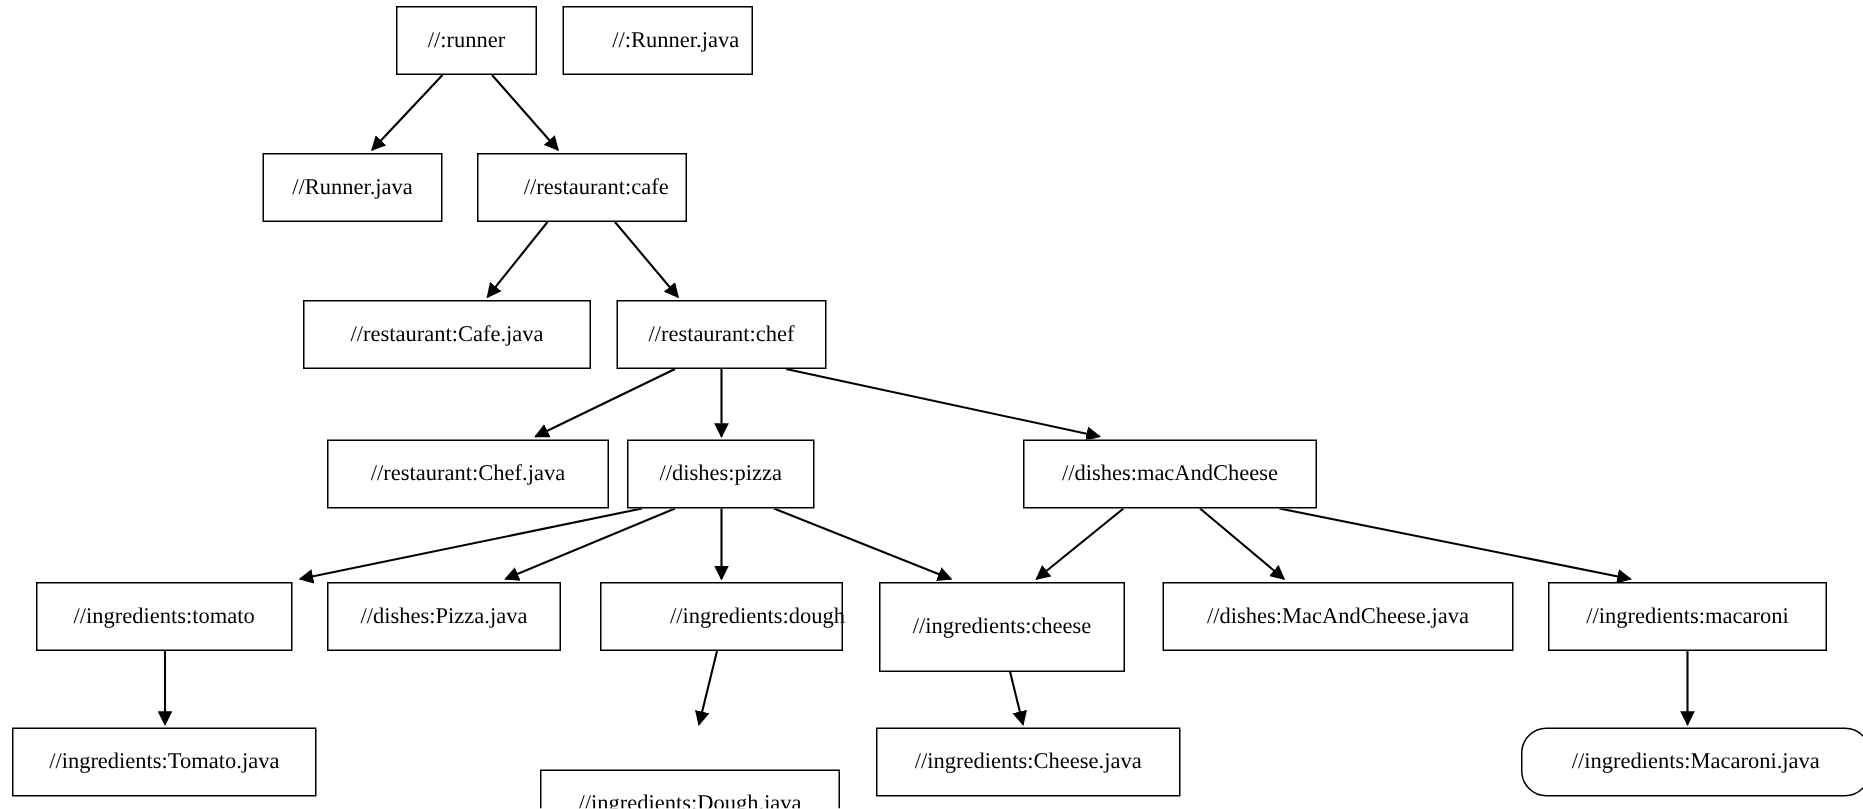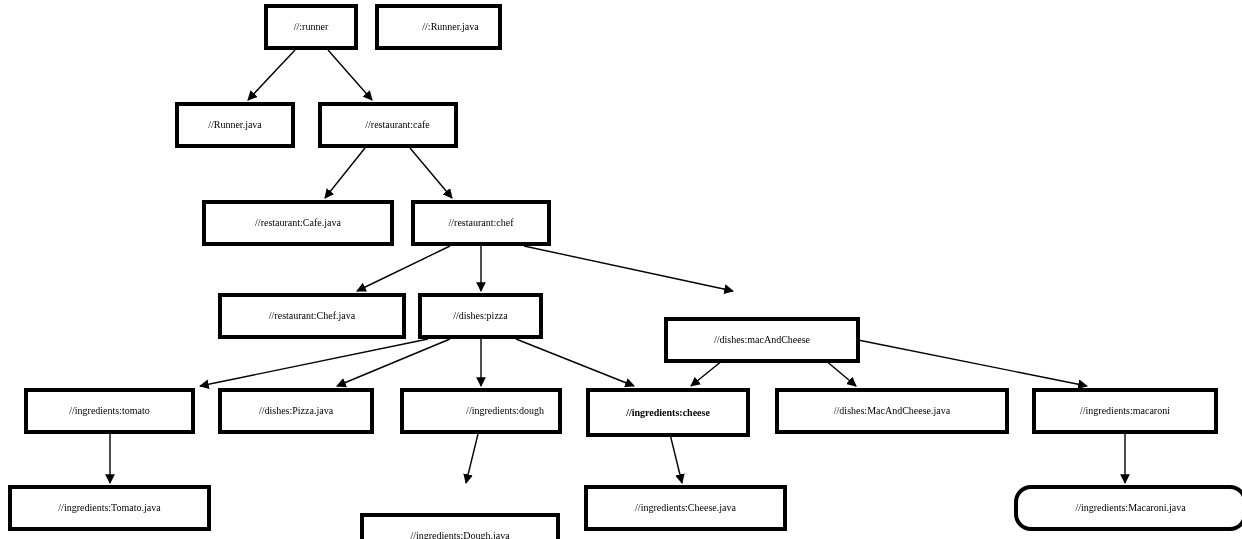--- a/index.html
+++ b/index.html
@@ -11,24 +11,24 @@
     position: relative;
     width: 1242px;
     height: 539px;
     background: #ffffff;
     font-family: "Liberation Serif", serif;
     overflow: hidden;
   }
   .node {
     position: absolute;
     box-sizing: border-box;
-    border: 4px solid #d946ef;
+    border: 1px solid #d946ef;
     background: #ffffff;
     color: #000000;
-    font-size: 10px;
+    font-size: 15px;
     line-height: 1;
     display: flex;
     align-items: center;
     justify-content: center;
     white-space: nowrap;
     text-align: center;
   }
   #edge-layer {
     position: absolute;
     left: 0;
@@ -71,25 +71,25 @@
   </svg>
   <div id="nodes">
       <div class="node" style="left: 264px; top: 4px; width: 94px; height: 46px; background: rgb(255, 255, 255); border-color: rgb(0, 0, 0);">//:runner</div>
       <div class="node" style="left: 375px; top: 4px; width: 127px; height: 46px; background: rgb(255, 255, 255); border-color: rgb(0, 0, 0); padding-left: 24px;">//:Runner.java</div>
       <div class="node" style="left: 175px; top: 102px; width: 120px; height: 46px; background: rgb(255, 255, 255); border-color: rgb(0, 0, 0);">//Runner.java</div>
       <div class="node" style="left: 318px; top: 102px; width: 140px; height: 46px; background: rgb(255, 255, 255); border-color: rgb(0, 0, 0); padding-left: 19px;">//restaurant:cafe</div>
       <div class="node" style="left: 202px; top: 200px; width: 192px; height: 46px; background: rgb(255, 255, 255); border-color: rgb(0, 0, 0);">//restaurant:Cafe.java</div>
       <div class="node" style="left: 411px; top: 200px; width: 140px; height: 46px; background: rgb(255, 255, 255); border-color: rgb(0, 0, 0);">//restaurant:chef</div>
       <div class="node" style="left: 218px; top: 293px; width: 188px; height: 46px; background: rgb(255, 255, 255); border-color: rgb(0, 0, 0);">//restaurant:Chef.java</div>
       <div class="node" style="left: 418px; top: 293px; width: 125px; height: 46px; background: rgb(255, 255, 255); border-color: rgb(0, 0, 0);">//dishes:pizza</div>
-      <div class="node" style="left: 664px; top: 293px; width: 196px; height: 46px; background: rgb(255, 255, 255); border-color: rgb(0, 0, 0); margin-top: 24px;">//dishes:macAndCheese</div>
+      <div class="node" style="left: 682px; top: 293px; width: 196px; height: 46px; background: rgb(255, 255, 255); border-color: rgb(0, 0, 0);">//dishes:macAndCheese</div>
       <div class="node" style="left: 24px; top: 388px; width: 171px; height: 46px; background: rgb(255, 255, 255); border-color: rgb(0, 0, 0);">//ingredients:tomato</div>
       <div class="node" style="left: 218px; top: 388px; width: 156px; height: 46px; background: rgb(255, 255, 255); border-color: rgb(0, 0, 0);">//dishes:Pizza.java</div>
       <div class="node" style="left: 400px; top: 388px; width: 162px; height: 46px; background: rgb(255, 255, 255); border-color: rgb(0, 0, 0); padding-left: 48px;">//ingredients:dough</div>
-      <div class="node" style="left: 586px; top: 388px; width: 164px; height: 49px; background: rgb(255, 255, 255); border-color: rgb(0, 0, 0); font-weight: bold;">//ingredients:cheese</div>
+      <div class="node" style="left: 586px; top: 388px; width: 164px; height: 60px; background: rgb(255, 255, 255); border-color: rgb(0, 0, 0);">//ingredients:cheese</div>
       <div class="node" style="left: 775px; top: 388px; width: 234px; height: 46px; background: rgb(255, 255, 255); border-color: rgb(0, 0, 0);">//dishes:MacAndCheese.java</div>
       <div class="node" style="left: 1032px; top: 388px; width: 186px; height: 46px; background: rgb(255, 255, 255); border-color: rgb(0, 0, 0);">//ingredients:macaroni</div>
       <div class="node" style="left: 8px; top: 485px; width: 203px; height: 46px; background: rgb(255, 255, 255); border-color: rgb(0, 0, 0);">//ingredients:Tomato.java</div>
       <div class="node" style="left: 360px; top: 485px; width: 200px; height: 46px; background: rgb(255, 255, 255); border-color: rgb(0, 0, 0); margin-top: 28px;">//ingredients:Dough.java</div>
       <div class="node" style="left: 584px; top: 485px; width: 203px; height: 46px; background: rgb(255, 255, 255); border-color: rgb(0, 0, 0);">//ingredients:Cheese.java</div>
       <div class="node" style="left: 1014px; top: 485px; width: 233px; height: 46px; background: rgb(255, 255, 255); border-color: rgb(0, 0, 0); border-radius: 17px;">//ingredients:Macaroni.java</div>
     </div>
 </div>
 
 </body></html>

